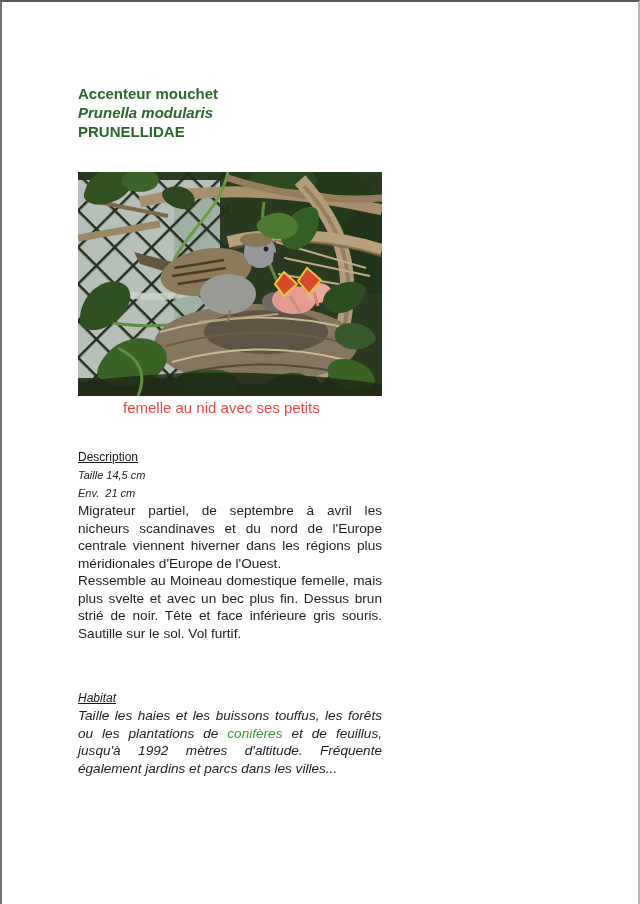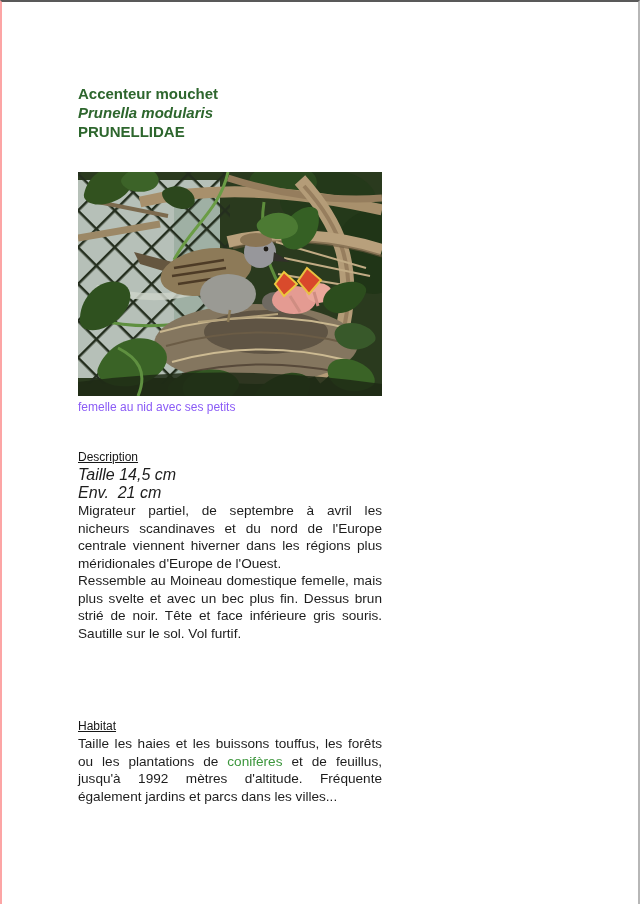--- a/index.html
+++ b/index.html
@@ -2,21 +2,21 @@
 <html><head>
 <meta charset="utf-8">
 <style>
   html,body{margin:0;padding:0;background:#fff;}
   .page{
     position:relative;
     width:640px;height:904px;
     box-sizing:border-box;
     background:#ffffff;
     border-top:2px solid #595959;
-    border-left:2px solid #fca5a5;
+    border-left:2px solid #737373;
     border-right:2px solid #b7b7b7;
     overflow:hidden;
     font-family:"Liberation Sans","DejaVu Sans",sans-serif;
     color:#1d1d1d;
   }
   .content{
     margin-left:76px;
     padding-top:82px;
     width:304px;
   }
@@ -27,34 +27,35 @@
     color:#2d662d;
   }
   .italic{font-style:italic;}
   .photo{
     margin-top:31px;
     width:304px;height:224px;
     line-height:0;
   }
   .caption{
     margin-top:3px;
-    font-size:12px;
+    font-size:15px;
     line-height:17px;
-    color:#8b5cf6;
+    color:#ef4444;
+    margin-left:45px;
   }
   .section{margin-top:32px;}
-  .section.habitat{margin-top:75px;}
+  .section.habitat{margin-top:47px;font-style:italic;}
   .heading{
     font-size:12px;
     line-height:18px;
     text-decoration:underline;
     color:#161616;
   }
   .spec{
-    font-size:16px;
+    font-size:11px;
     line-height:18px;
   }
   p.body-text{
     margin:0;
     font-size:13.6px;
     line-height:17.5px;
     text-align:justify;
     color:#1d1d1d;
   }
   a.green-link{

